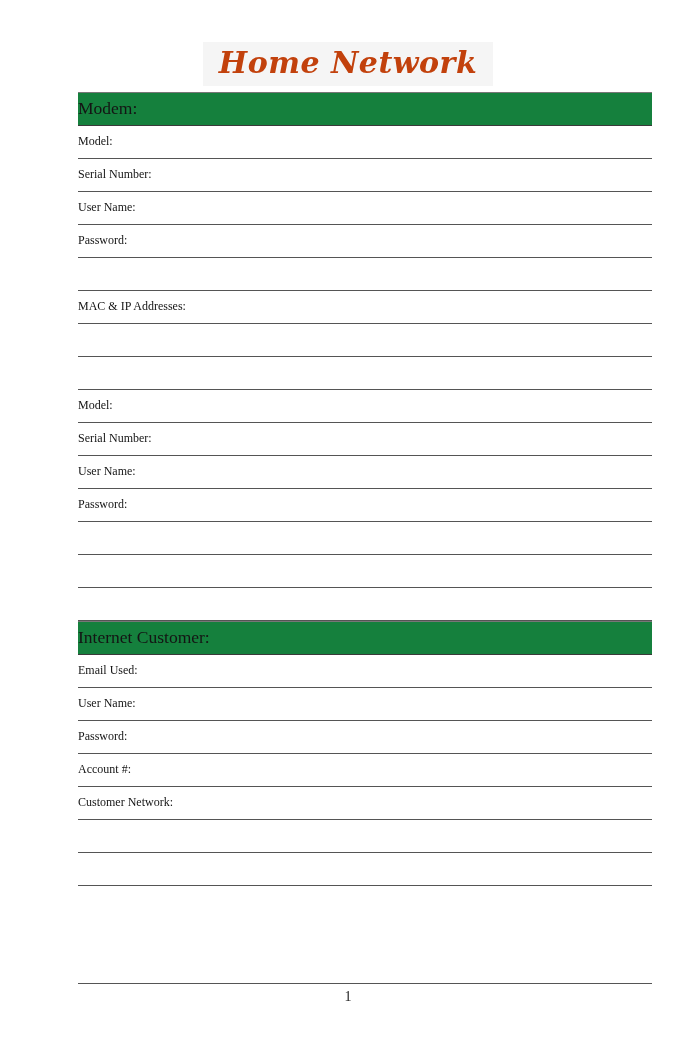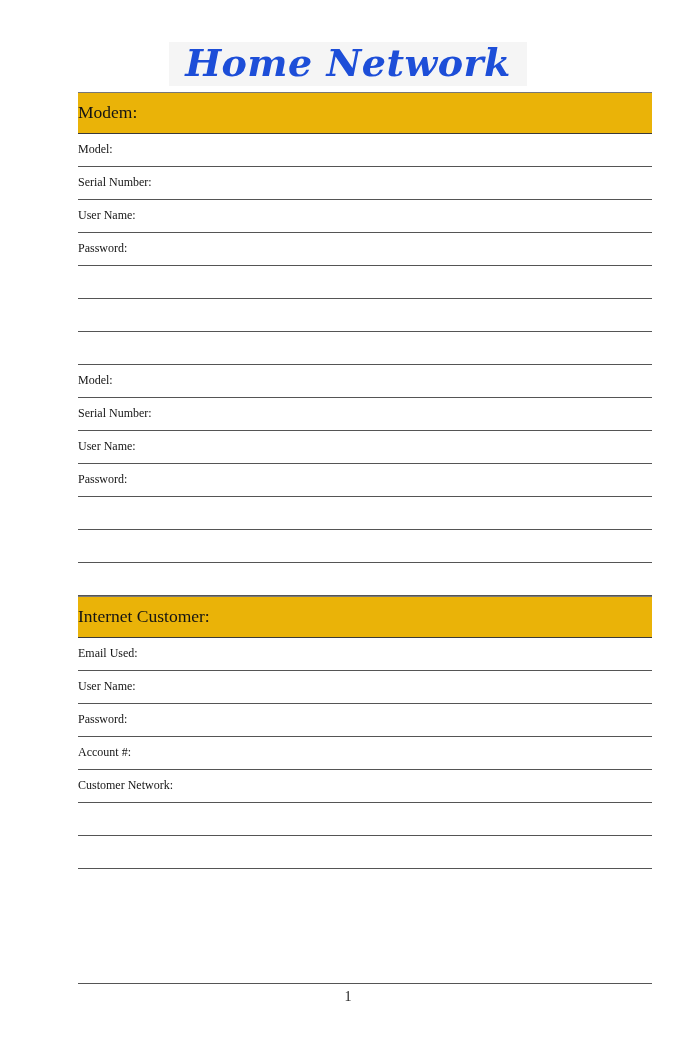--- a/index.html
+++ b/index.html
@@ -31,48 +31,48 @@
     width: 696px;
     text-align: center;
   }
   .doc-title {
     display: inline-block;
     background: #f5f5f5;
     padding: 2px 16px 4px 16px;
     font-family: "DejaVu Serif", "Liberation Serif", serif;
     font-style: italic;
     font-weight: 700;
-    font-size: 38px;
+    font-size: 30px;
     line-height: 38px;
     letter-spacing: 0.5px;
-    color: #1d4ed8;
+    color: #c2410c;
   }
 
   
   .form {
     position: absolute;
     left: 78px;
     top: 92px;
     width: 574px;
   }
 
   .row {
     position: relative;
     height: 33px;
     box-sizing: border-box;
     border-bottom: 1.6px solid #555555;
     display: flex;
     align-items: center;
   }
 
   .row.section {
-    background: #eab308;
+    background: #15803d;
     border-top: 1.4px solid #777777;
     border-bottom: 1.9px solid #3a3a3a;
-    height: 42px;
+    height: 34px;
   }
 
   .row.blank {
     border-bottom: 1.6px solid #555555;
   }
 
   .label {
     font-size: 12px;
     line-height: 20px;
     white-space: pre;
@@ -135,20 +135,24 @@
         <span class="spacer"></span>
       </div>
       <div class="row field">
         <span class="label">Password:</span>
         <span class="spacer"></span>
       </div>
       <div class="row blank">
         <span class="label"></span>
         <span class="spacer"></span>
       </div>
+      <div class="row field">
+        <span class="label">MAC &amp; IP Addresses: </span>
+        <span class="spacer"></span>
+      </div>
       <div class="row blank">
         <span class="label"></span>
         <span class="spacer"></span>
       </div>
       <div class="row blank">
         <span class="label"></span>
         <span class="spacer"></span>
       </div>
       <div class="row field">
         <span class="label">Model:</span>

